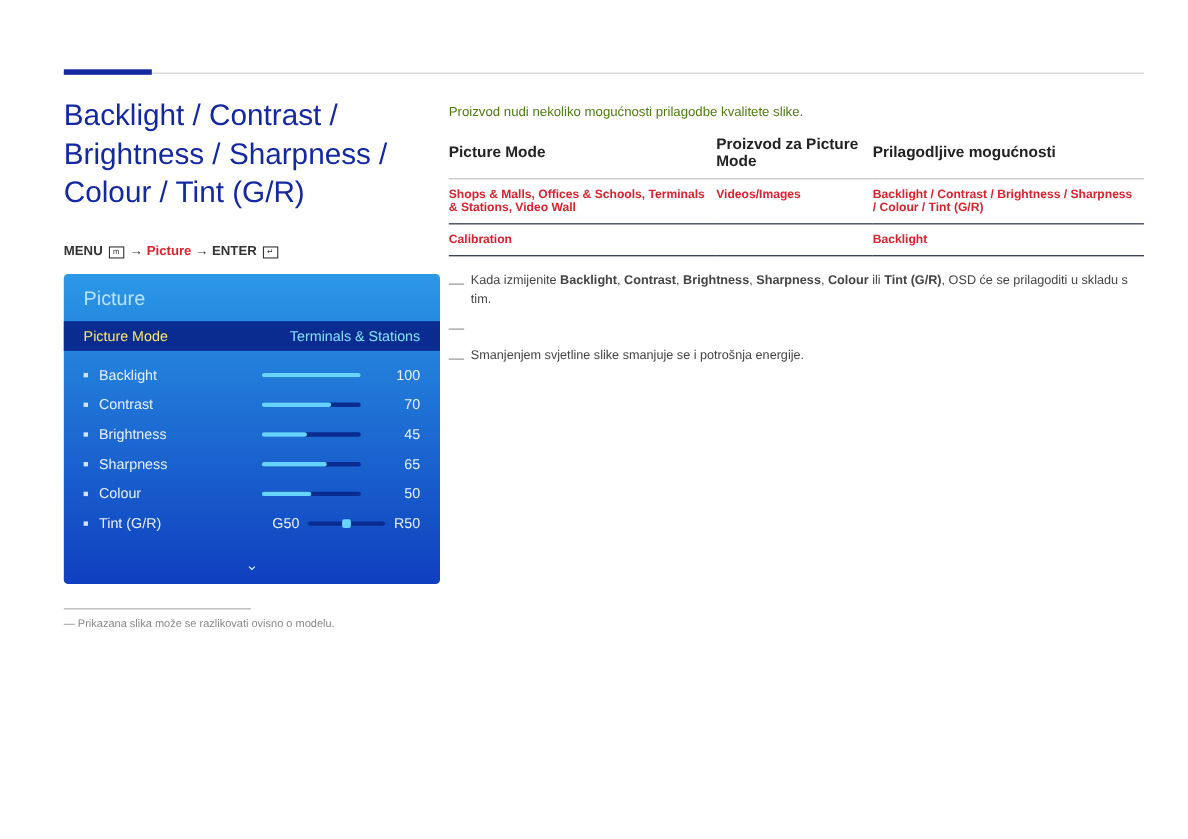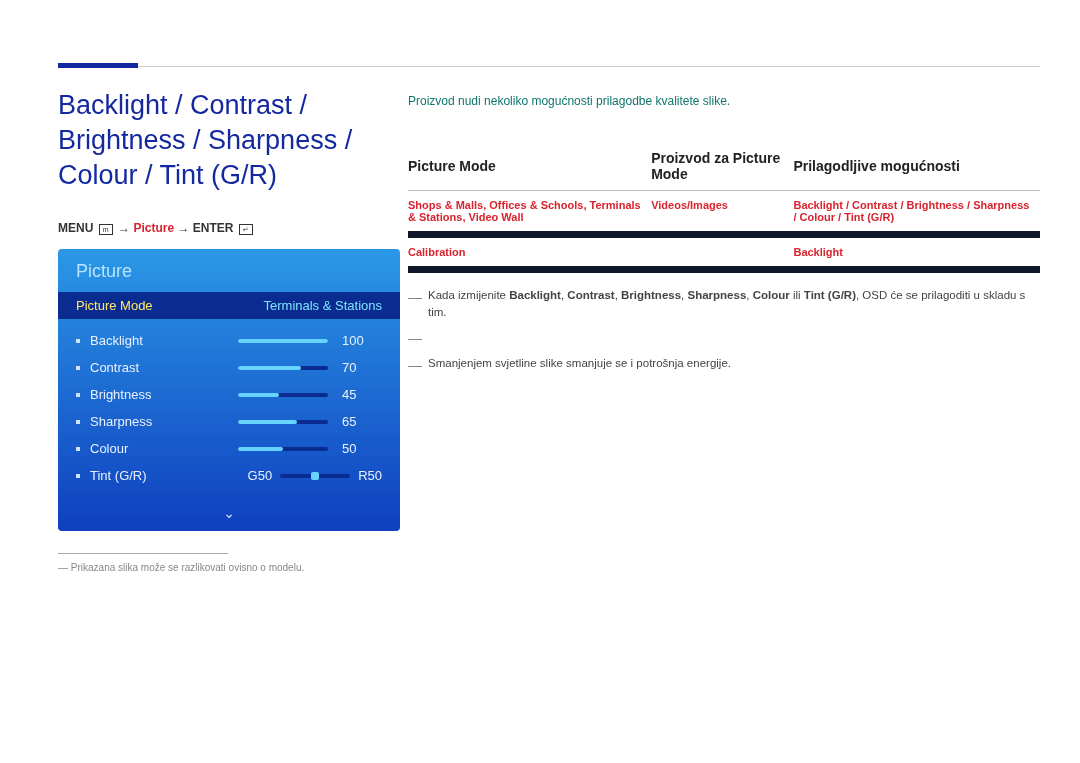--- a/index.html
+++ b/index.html
@@ -18,38 +18,38 @@
 
   .osd-panel { background: linear-gradient(#2b98e6, #0f3fbf); border-radius: 4px; padding: 0; color: #fff; position: relative; width: 342px; }
   .osd-title { color: #b8e2ff; font-size: 18px; padding: 12px 18px 10px; font-weight: 400; }
   .osd-selected-row { display: flex; justify-content: space-between; padding: 6px 18px; background: #0a2b8f; font-size: 13px; }
   .osd-selected-row .label { color: #ffe96b; }
   .osd-selected-row .value { color: #7fe3ff; }
   .osd-list { padding: 8px 18px 12px; }
   .osd-item { display: flex; align-items: center; font-size: 13px; padding: 6px 0; color: #e9f1ff; }
   .osd-item .dot { width: 4px; height: 4px; background: #cfe2ff; margin-right: 10px; }
   .osd-item .name { flex: 1; }
-  .osd-item .val { width: 40px; color: #e9f1ff; }
+  .osd-item .val { width: 40px; text-align: right; color: #e9f1ff; }
   .osd-item .slider { width: 90px; height: 4px; background: #0a2b8f; margin-right: 14px; position: relative; border-radius: 2px; }
   .osd-item .slider .fill { position: absolute; left: 0; top: 0; bottom: 0; background: #67d4ff; border-radius: 2px; }
   .osd-tint { display: flex; align-items: center; font-size: 13px; padding: 6px 0; color: #e9f1ff; }
   .osd-tint .dot { width: 4px; height: 4px; background: #cfe2ff; margin-right: 10px; }
   .osd-tint .name { flex: 1; }
   .osd-tint .g { margin-right: 8px; }
   .osd-tint .tbar { width: 70px; height: 4px; background: #0a2b8f; position: relative; border-radius: 2px; margin-right: 8px; }
   .osd-tint .tbar .knob { position: absolute; left: 50%; top: -2px; width: 8px; height: 8px; background: #67d4ff; border-radius: 2px; transform: translateX(-50%); }
   .osd-chevron { text-align: center; padding: 4px 0 10px; color: #cfe2ff; font-size: 14px; }
 
   .footnote-rule { border: none; border-top: 1px solid #aaa; width: 170px; margin: 22px 0 8px; }
   .footnote { font-size: 10px; color: #888; }
 
-  .desc { font-size: 12px; color: #0f766e; margin-bottom: 34px; }
+  .desc { font-size: 12px; color: #4d7c0f; margin-bottom: 6px; }
   .tbl { width: 100%; border-collapse: collapse; font-size: 12px; }
   .tbl th { text-align: left; font-weight: bold; color: #222; border-bottom: 1px solid #bbb; padding: 8px 10px 8px 0; font-size: 14px; }
-  .tbl td { border-bottom: 7px solid #0f172a; padding: 8px 10px 8px 0; vertical-align: top; color: #d9232e; font-weight: bold; font-size: 11px; }
+  .tbl td { border-bottom: 1px solid #0f172a; padding: 8px 10px 8px 0; vertical-align: top; color: #d9232e; font-weight: bold; font-size: 11px; }
 
   .notes { margin-top: 14px; font-size: 11.5px; color: #444; }
   .notes .note { display: flex; margin-bottom: 6px; line-height: 1.5; }
   .notes .dash { width: 20px; flex-shrink: 0; color: #888; font-size: 14px; }
   .notes b { font-weight: bold; }
 </style>
 </head>
 <body>
 
 <div class="top-border"></div>

